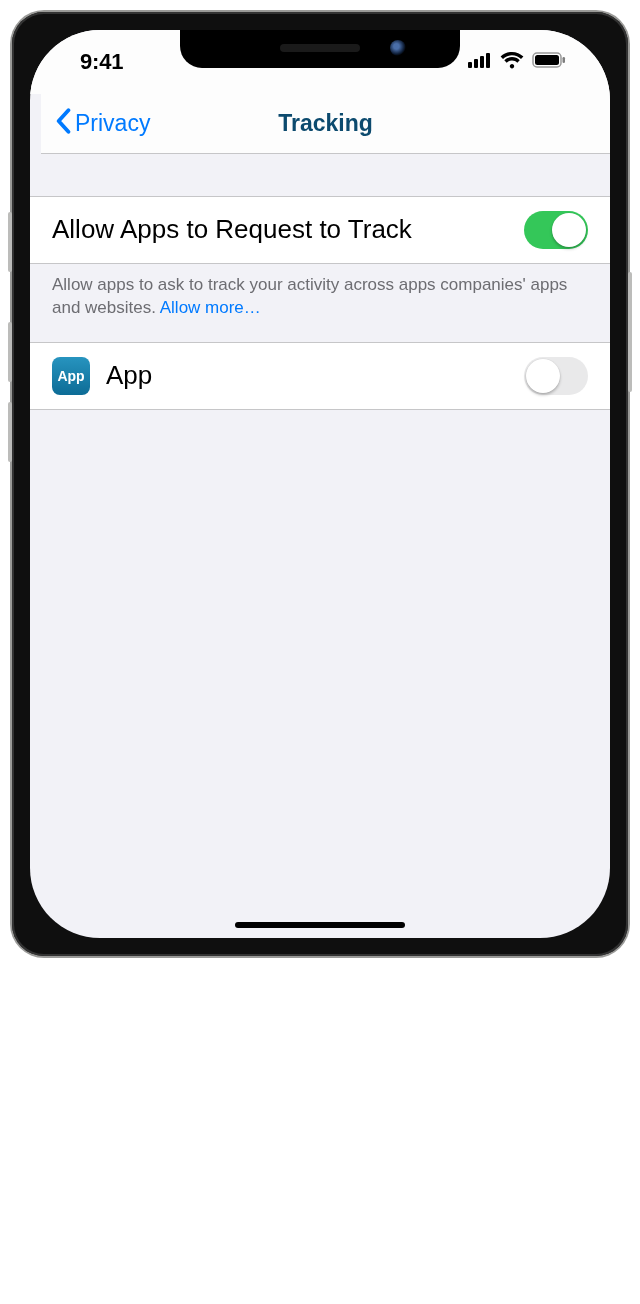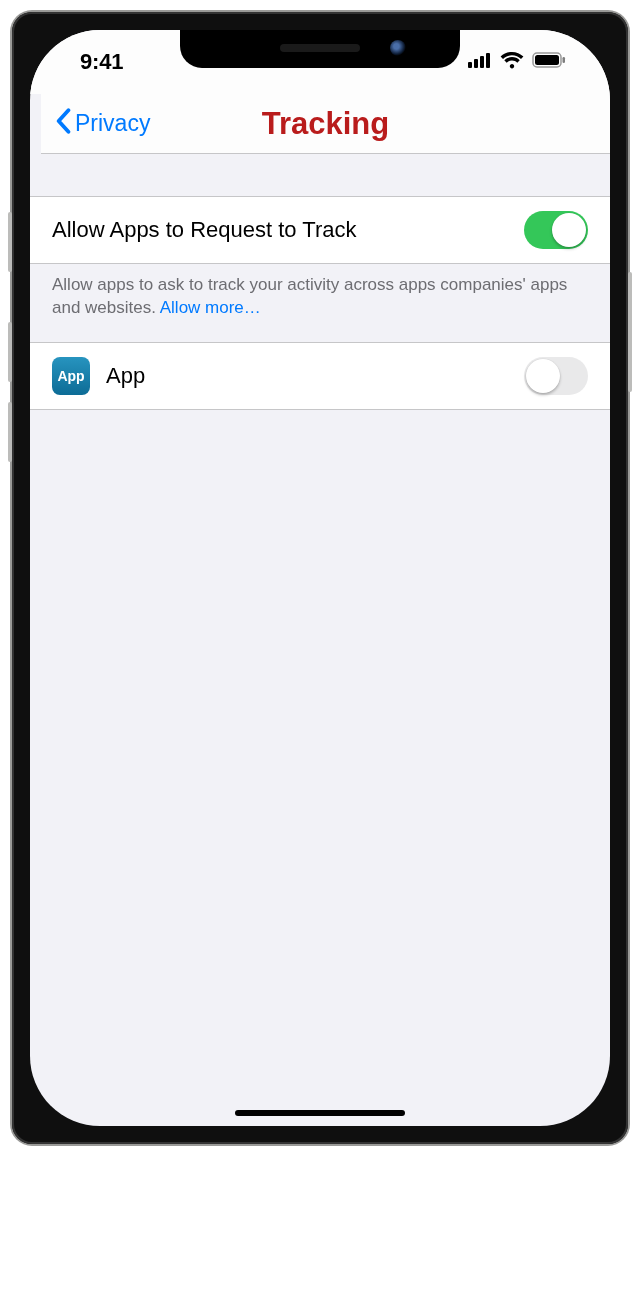--- a/index.html
+++ b/index.html
@@ -22,22 +22,22 @@
     font-family:-apple-system,BlinkMacSystemFont,"SF Pro Text","Helvetica Neue",Arial,sans-serif;
     display:flex;
     align-items:flex-start;
     justify-content:center;
   }
   
   .frame{
     position:relative;
     margin-top:12px;
     width:616px;
-    height:1132px;
-    border-radius:20px;
+    height:944px;
+    border-radius:32px;
     background:#0f0f0f;
     box-shadow:0 0 0 2px #9a9a98, inset 0 0 0 2px #333;
     padding:18px;
   }
   .frame::before{
     content:"";
     position:absolute;
     left:-4px;top:200px;width:4px;height:60px;border-radius:4px;background:#bcbcba;
     box-shadow:0 110px 0 #bcbcba, 0 190px 0 #bcbcba;
   }
@@ -92,38 +92,38 @@
     background:#fdfdfd;
     border-bottom:1px solid var(--sep);
     display:flex;align-items:center;justify-content:center;margin-left:11px;
   }
   .navbar .back{
     position:absolute;left:14px;top:0;bottom:0;
     display:flex;align-items:center;gap:4px;
     color:var(--link);font-size:23px;
   }
   .navbar .title{
-    font-size:31px;font-weight:600;color:#b91c1c;
+    font-size:23px;font-weight:600;color:#0c4a6e;
   }
   
   .content{
     position:absolute;top:124px;left:0;right:0;bottom:0;
     overflow:hidden;
   }
   .spacer{height:42px}
   .cell{
     background:var(--cell-bg);
     border-top:1px solid var(--sep);
     border-bottom:1px solid var(--sep);
     padding:14px 22px;
     display:flex;align-items:center;gap:16px;
     min-height:60px;
   }
   .cell .label{
-    flex:1;font-size:22px;color:#000;line-height:1.2;
+    flex:1;font-size:26px;color:#000;line-height:1.2;
   }
   .footer-text{
     padding:10px 22px 22px 22px;
     font-size:17px;color:var(--subtext);line-height:1.35;
   }
   .footer-text a{color:var(--link);text-decoration:none}
   .app-icon{
     width:38px;height:38px;border-radius:8px;
     background:linear-gradient(180deg,#2794bf,#0d6c96);
     display:flex;align-items:center;justify-content:center;

